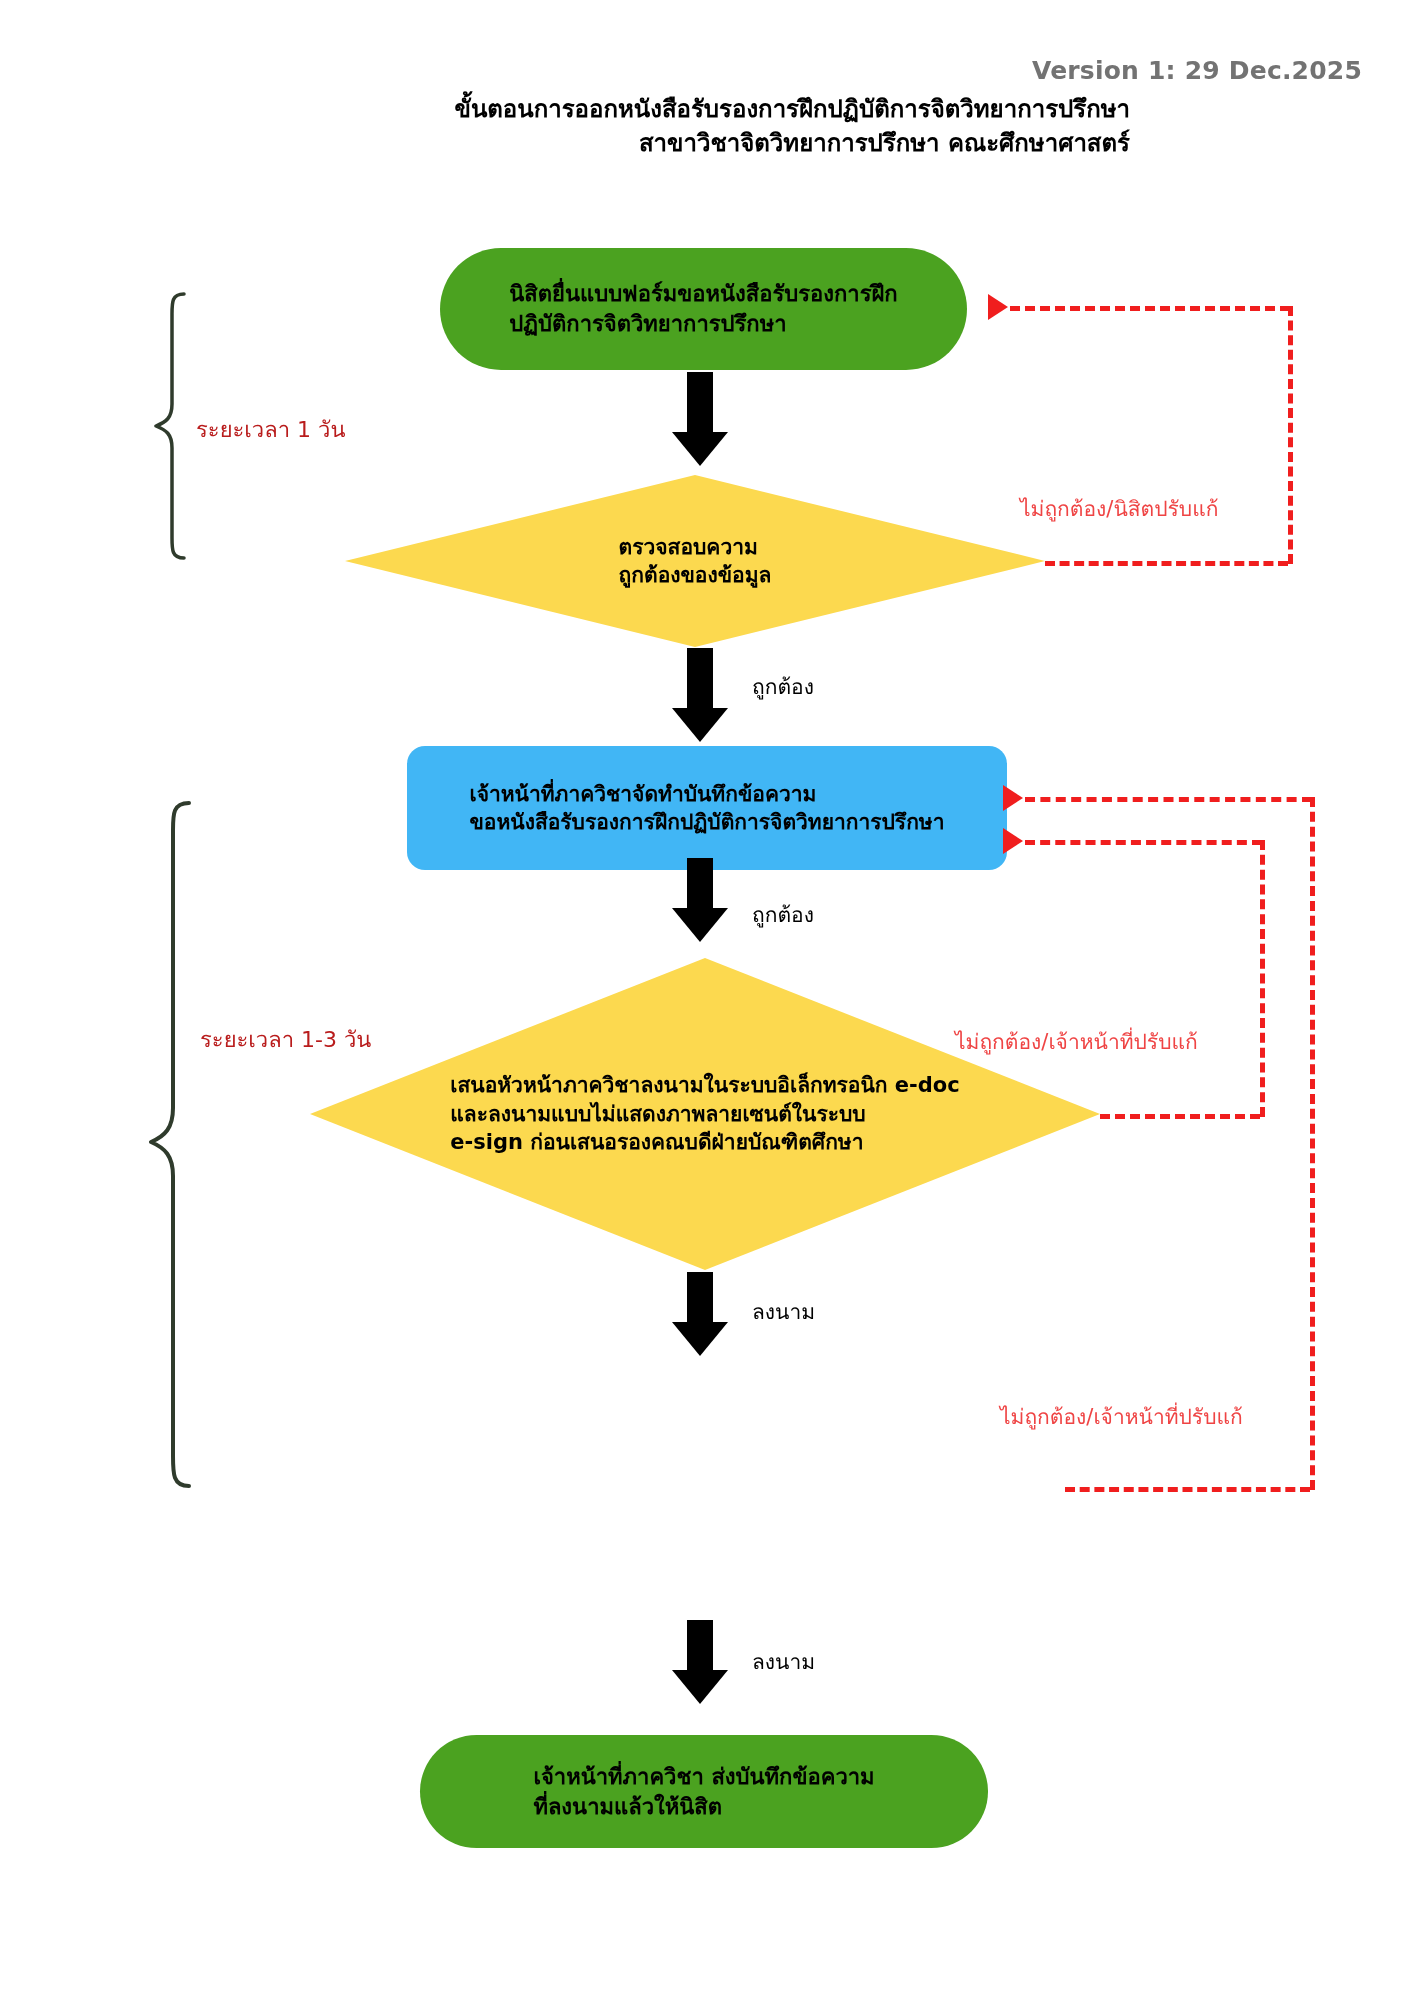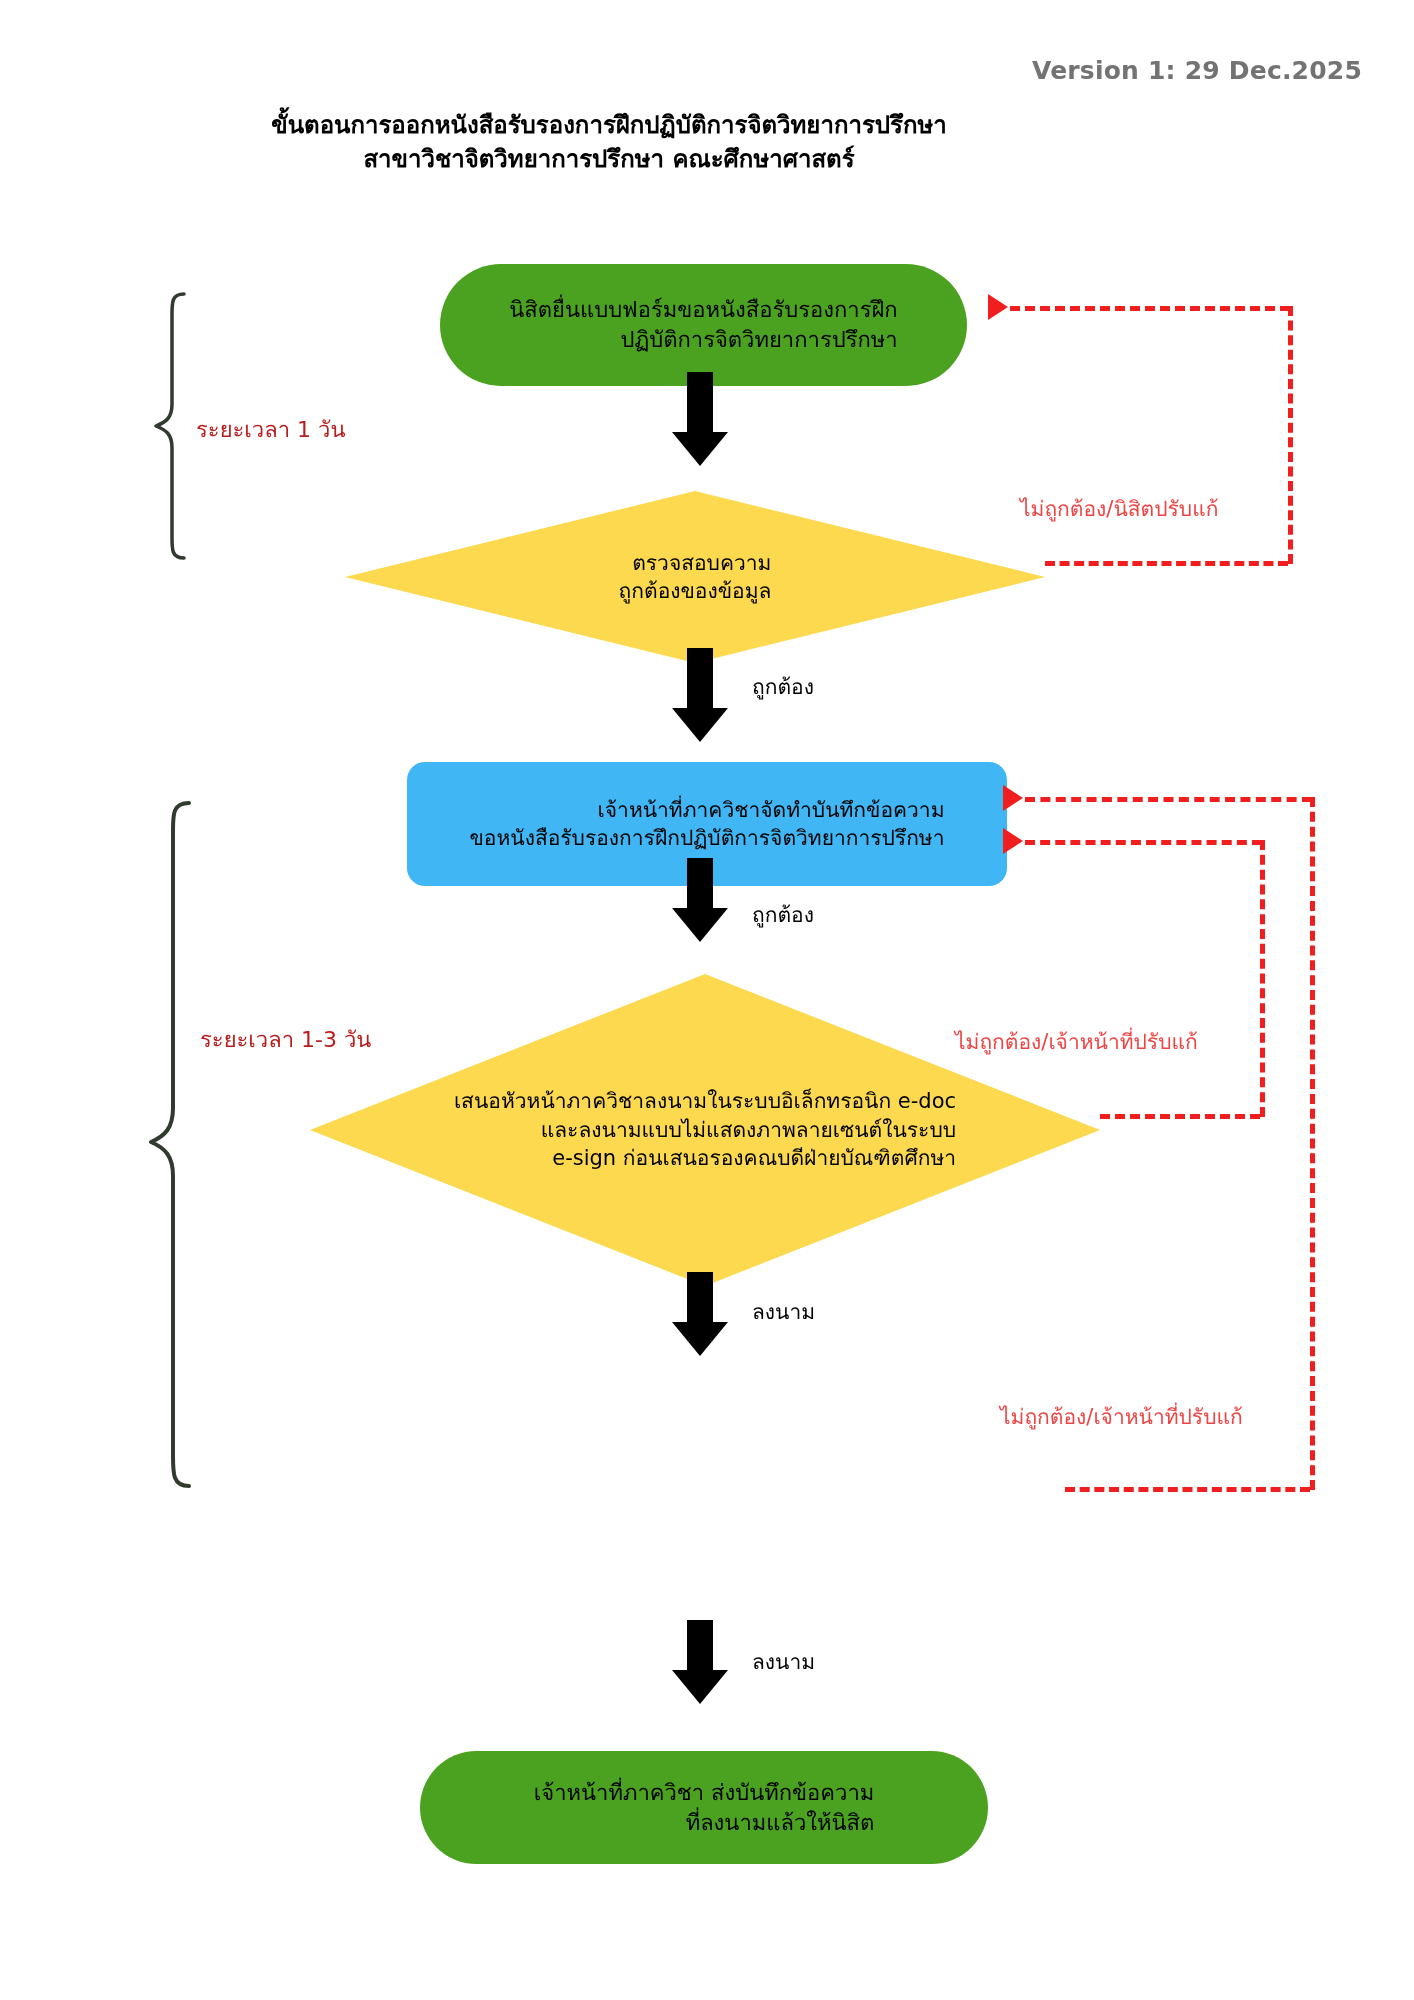--- a/index.html
+++ b/index.html
@@ -24,44 +24,42 @@
     top: 56px;
     right: 52px;
     font-size: 25px;
     font-weight: 700;
     color: #737373;
     letter-spacing: 0.2px;
     white-space: nowrap;
   }
   .title-block {
     position: absolute;
-    top: 108px;
+    top: 92px;
     left: 0;
     width: 1130px;
-    text-align: center;
+    text-align: right;
     font-size: 24px;
     font-weight: 700;
     color: #000000;
     line-height: 1.42;
-    margin-left: 44px;
   }
   .title-line { display: block; white-space: nowrap; }
 
   
   .node {
     position: absolute;
     box-sizing: border-box;
     display: flex;
     align-items: center;
     justify-content: center;
-    text-align: right;
-    font-weight: 400;
+    text-align: left;
+    font-weight: 700;
     color: #000000;
     line-height: 1.35;
-    margin-top: 16px;
   }
   .node .txt { display: block; white-space: pre-line; }
 
   .terminator {
     border-radius: 999px;
     background: #4BA220;
   }
   .node-start {
     left: 440px;
     top: 248px;

